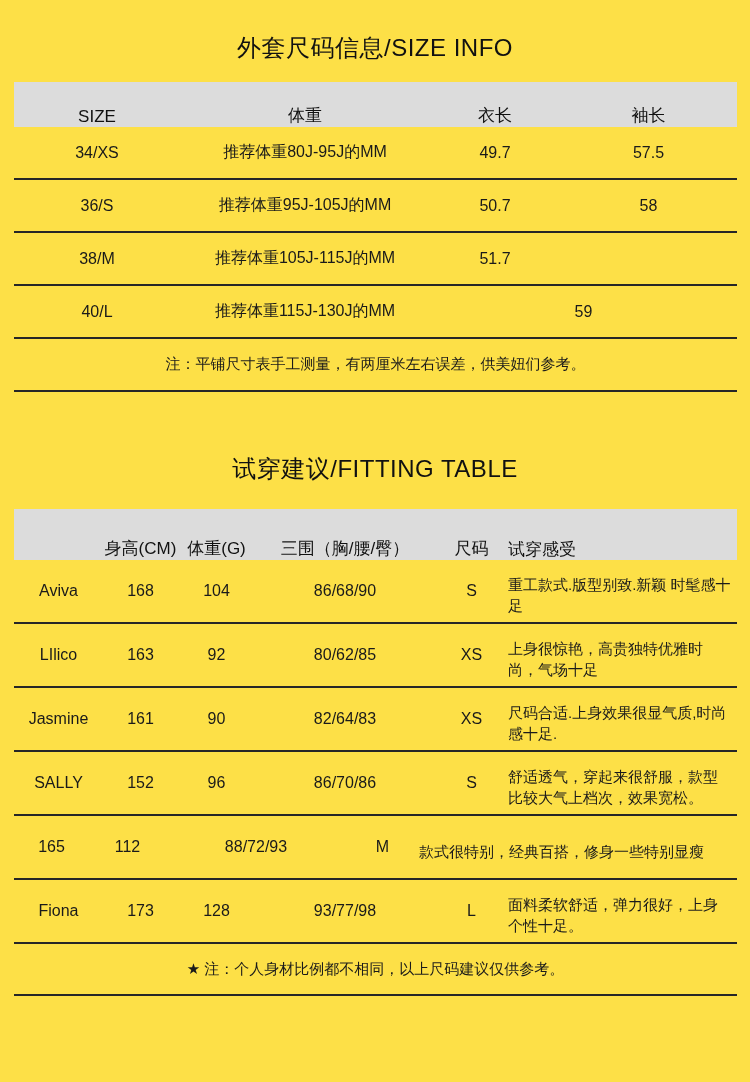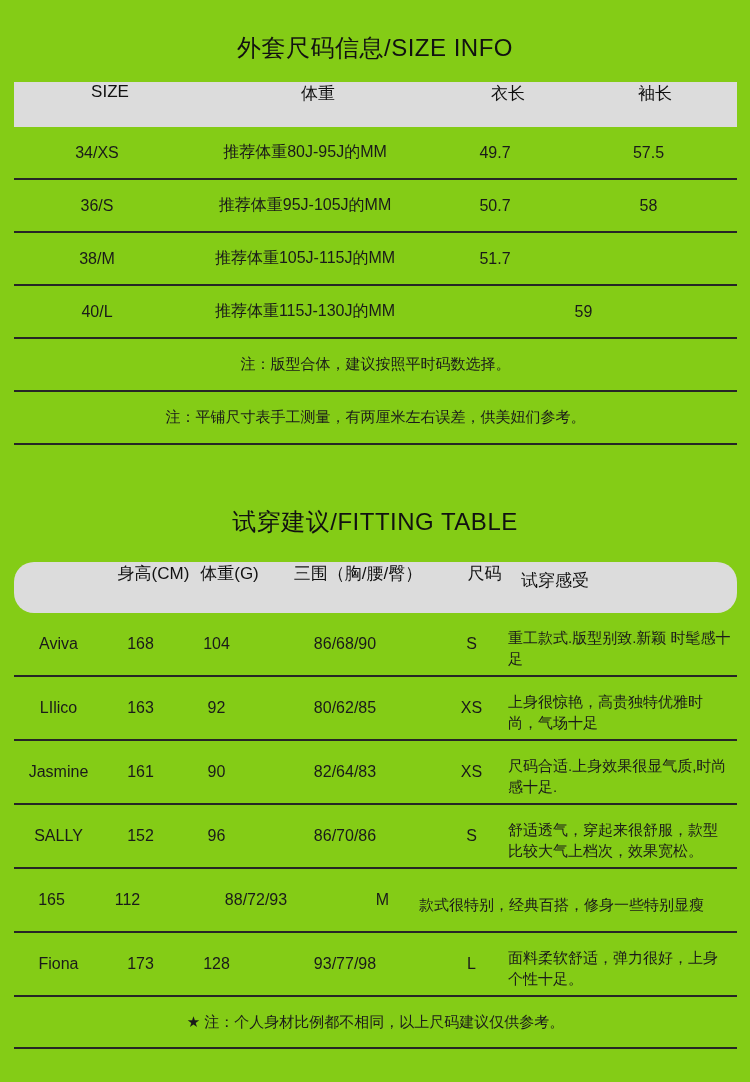--- a/index.html
+++ b/index.html
@@ -1,40 +1,39 @@
 <!DOCTYPE html>
 <html><head>
 <meta charset="utf-8">
 <style>
   html,body { margin:0; padding:0; background:#ffffff; }
   .page {
     position:relative;
     width:750px; height:1082px;
-    background:#84cc16;
+    background:#fde047;
     font-family:"Liberation Sans","DejaVu Sans",sans-serif;
     color:#1a1a1a;
     overflow:hidden;
   }
   .title {
     font-size:24px; font-weight:400; text-align:center; color:#111;
     letter-spacing:0.5px;
   }
   .title.t1 { padding-top:32px; margin:0 0 18px 0; line-height:32px; }
   .title.t2 { padding-top:0; margin:60px 0 23px 0; line-height:34px; }
 
   .table { width:723px; margin-left:14px; }
 
   .thead {
-    display:flex; align-items:flex-start;
+    display:flex; align-items:flex-end;
     background:#dcdcdc;
     height:45px;
     font-size:17px;
-    padding-left:13px;
   }
-  .table2 .thead { height:51px;border-radius:20px; }
+  .table2 .thead { height:51px; }
 
   .row {
     display:flex;
     height:53px;
     border-bottom:2px solid #262626;
     box-sizing:border-box;
   }
   .table2 .row { height:64px; }
 
   .cell {
@@ -108,21 +107,20 @@
       <div class="cell t1c1">38/M</div>
       <div class="cell t1c2">推荐体重105J-115J的MM</div>
       <div class="cell t1c3">51.7</div>
     </div>
     <div class="row">
       <div class="cell t1c1">40/L</div>
       <div class="cell t1c2">推荐体重115J-130J的MM</div>
       <div class="cell t1c4">59</div>
     </div>
 
-    <div class="note">注：版型合体，建议按照平时码数选择。</div>
     <div class="note">注：平铺尺寸表手工测量，有两厘米左右误差，供美妞们参考。</div>
   </div>
 
   <div class="title t2">试穿建议/FITTING TABLE</div>
 
   <div class="table table2">
     <div class="thead">
       <div class="cell t2c1"></div>
       <div class="cell t2c2">身高(CM)</div>
       <div class="cell t2c3">体重(G)</div>

